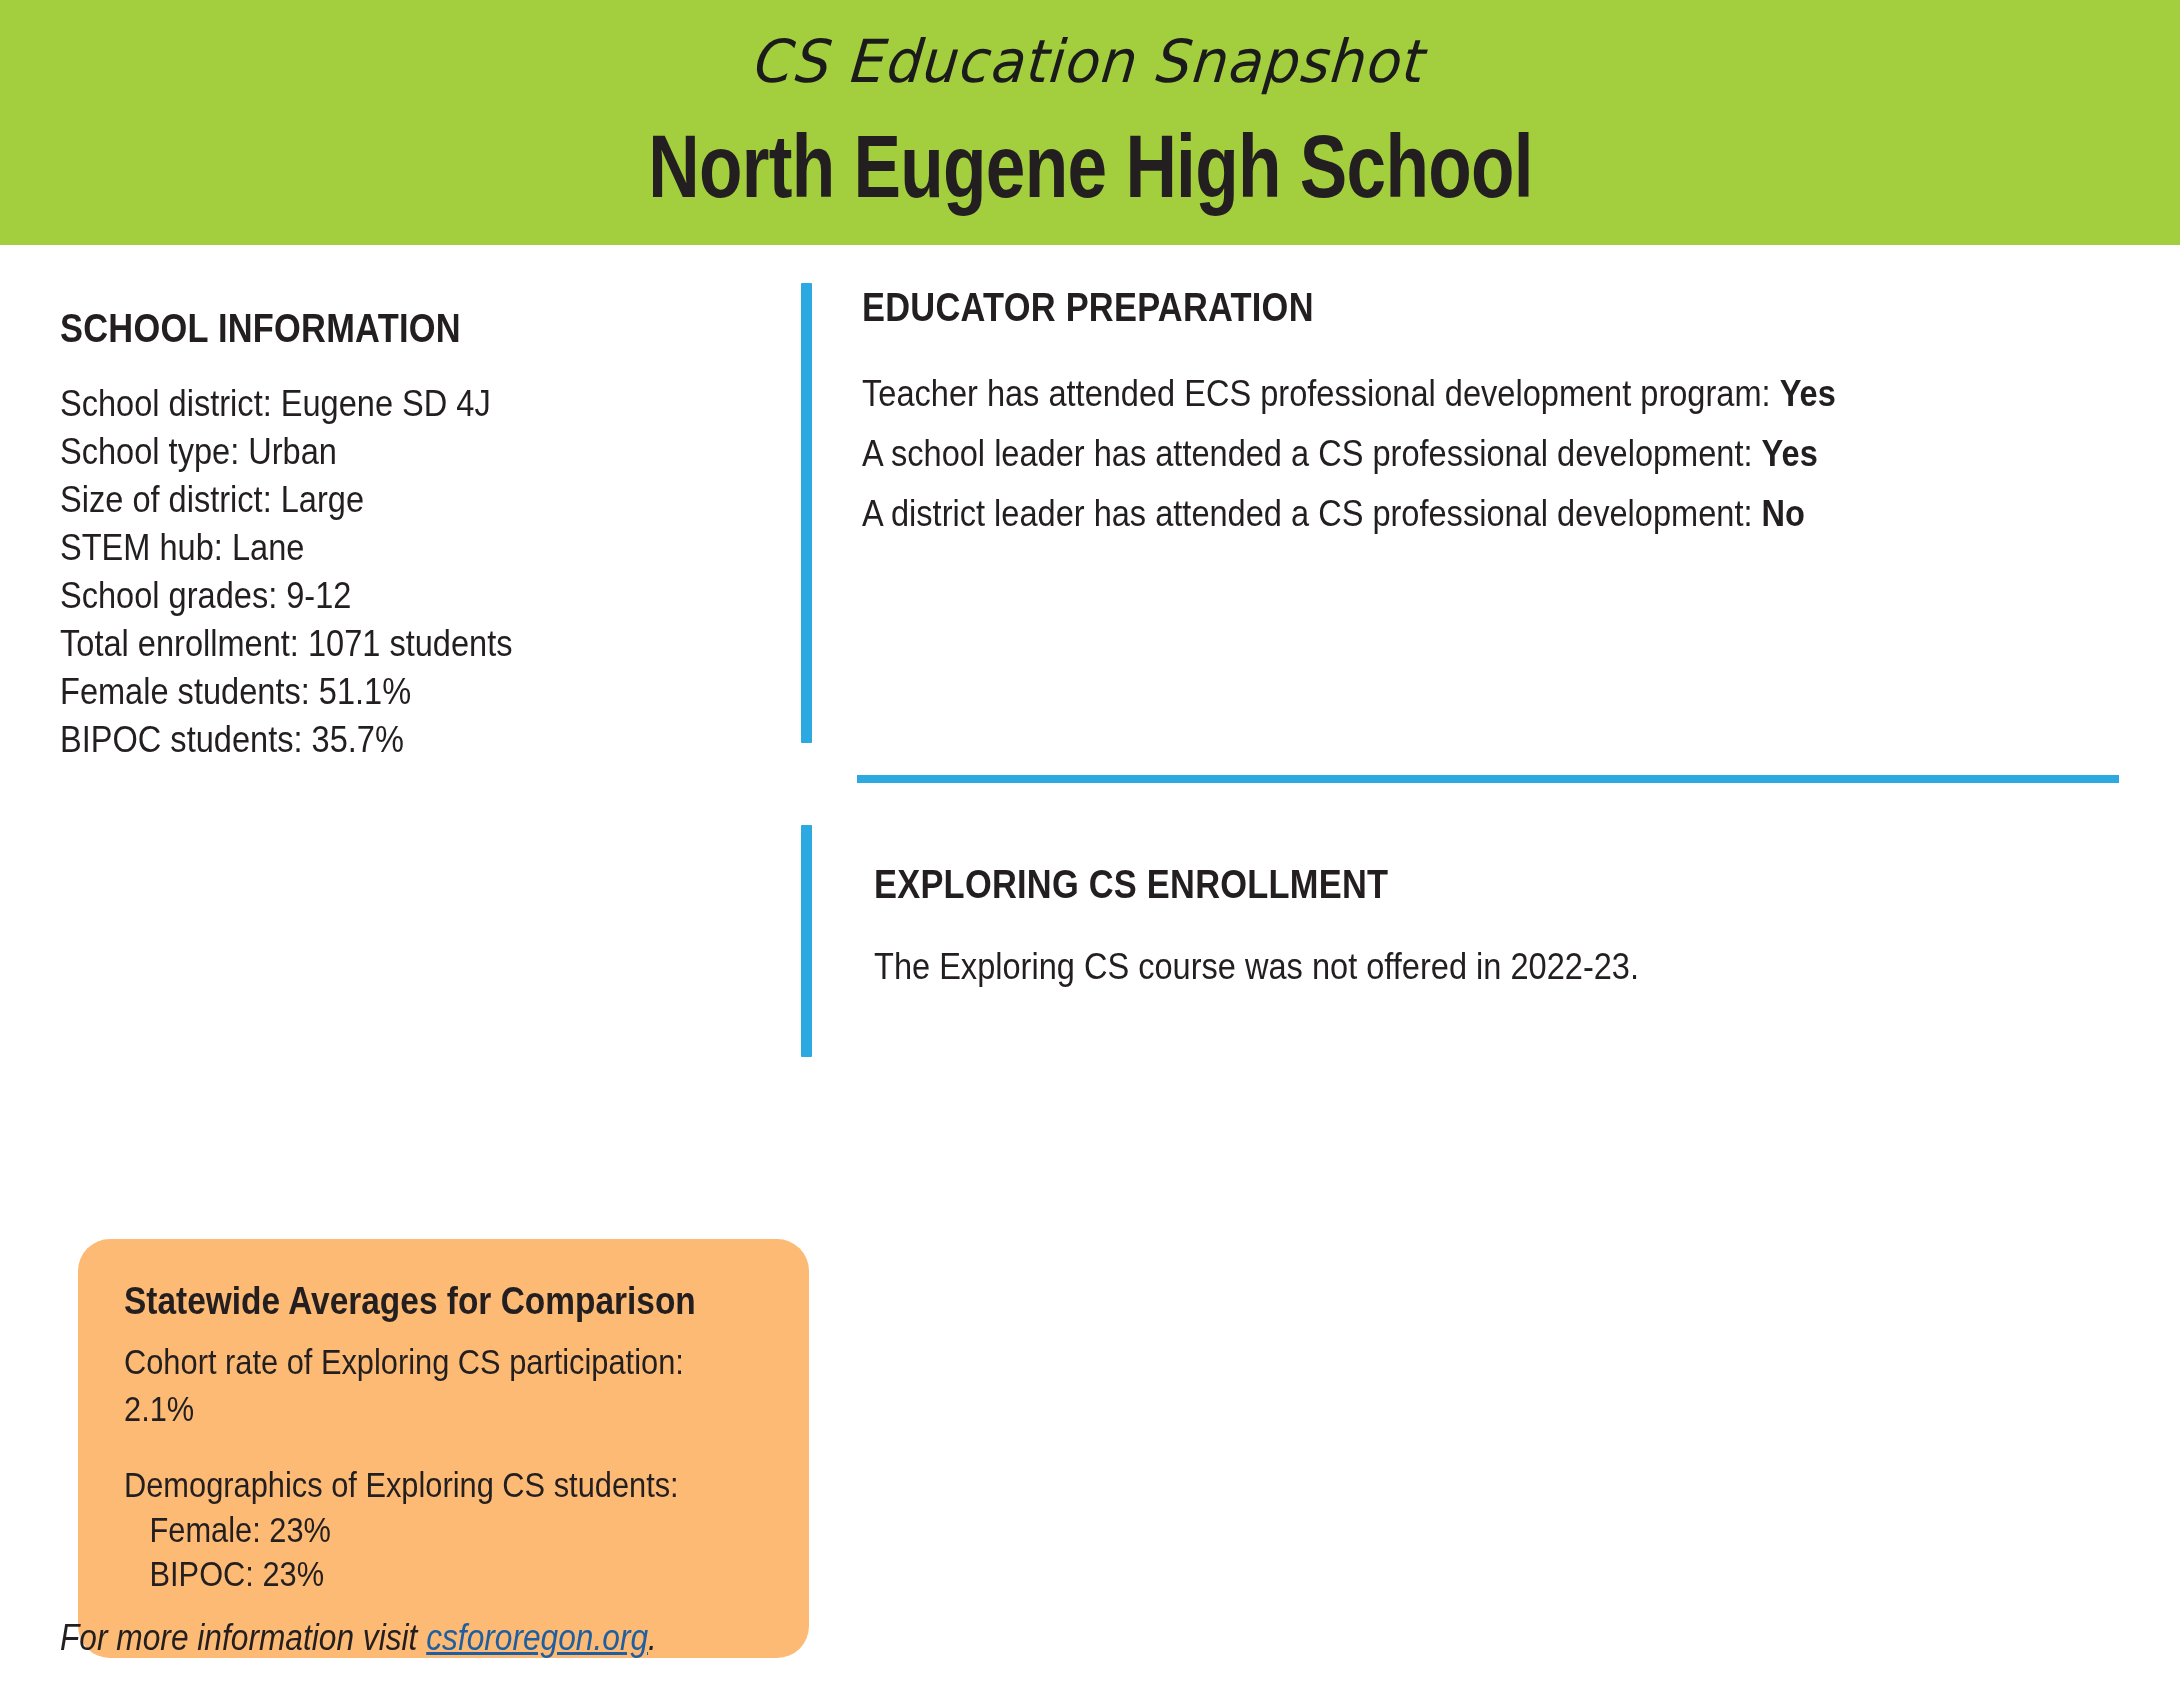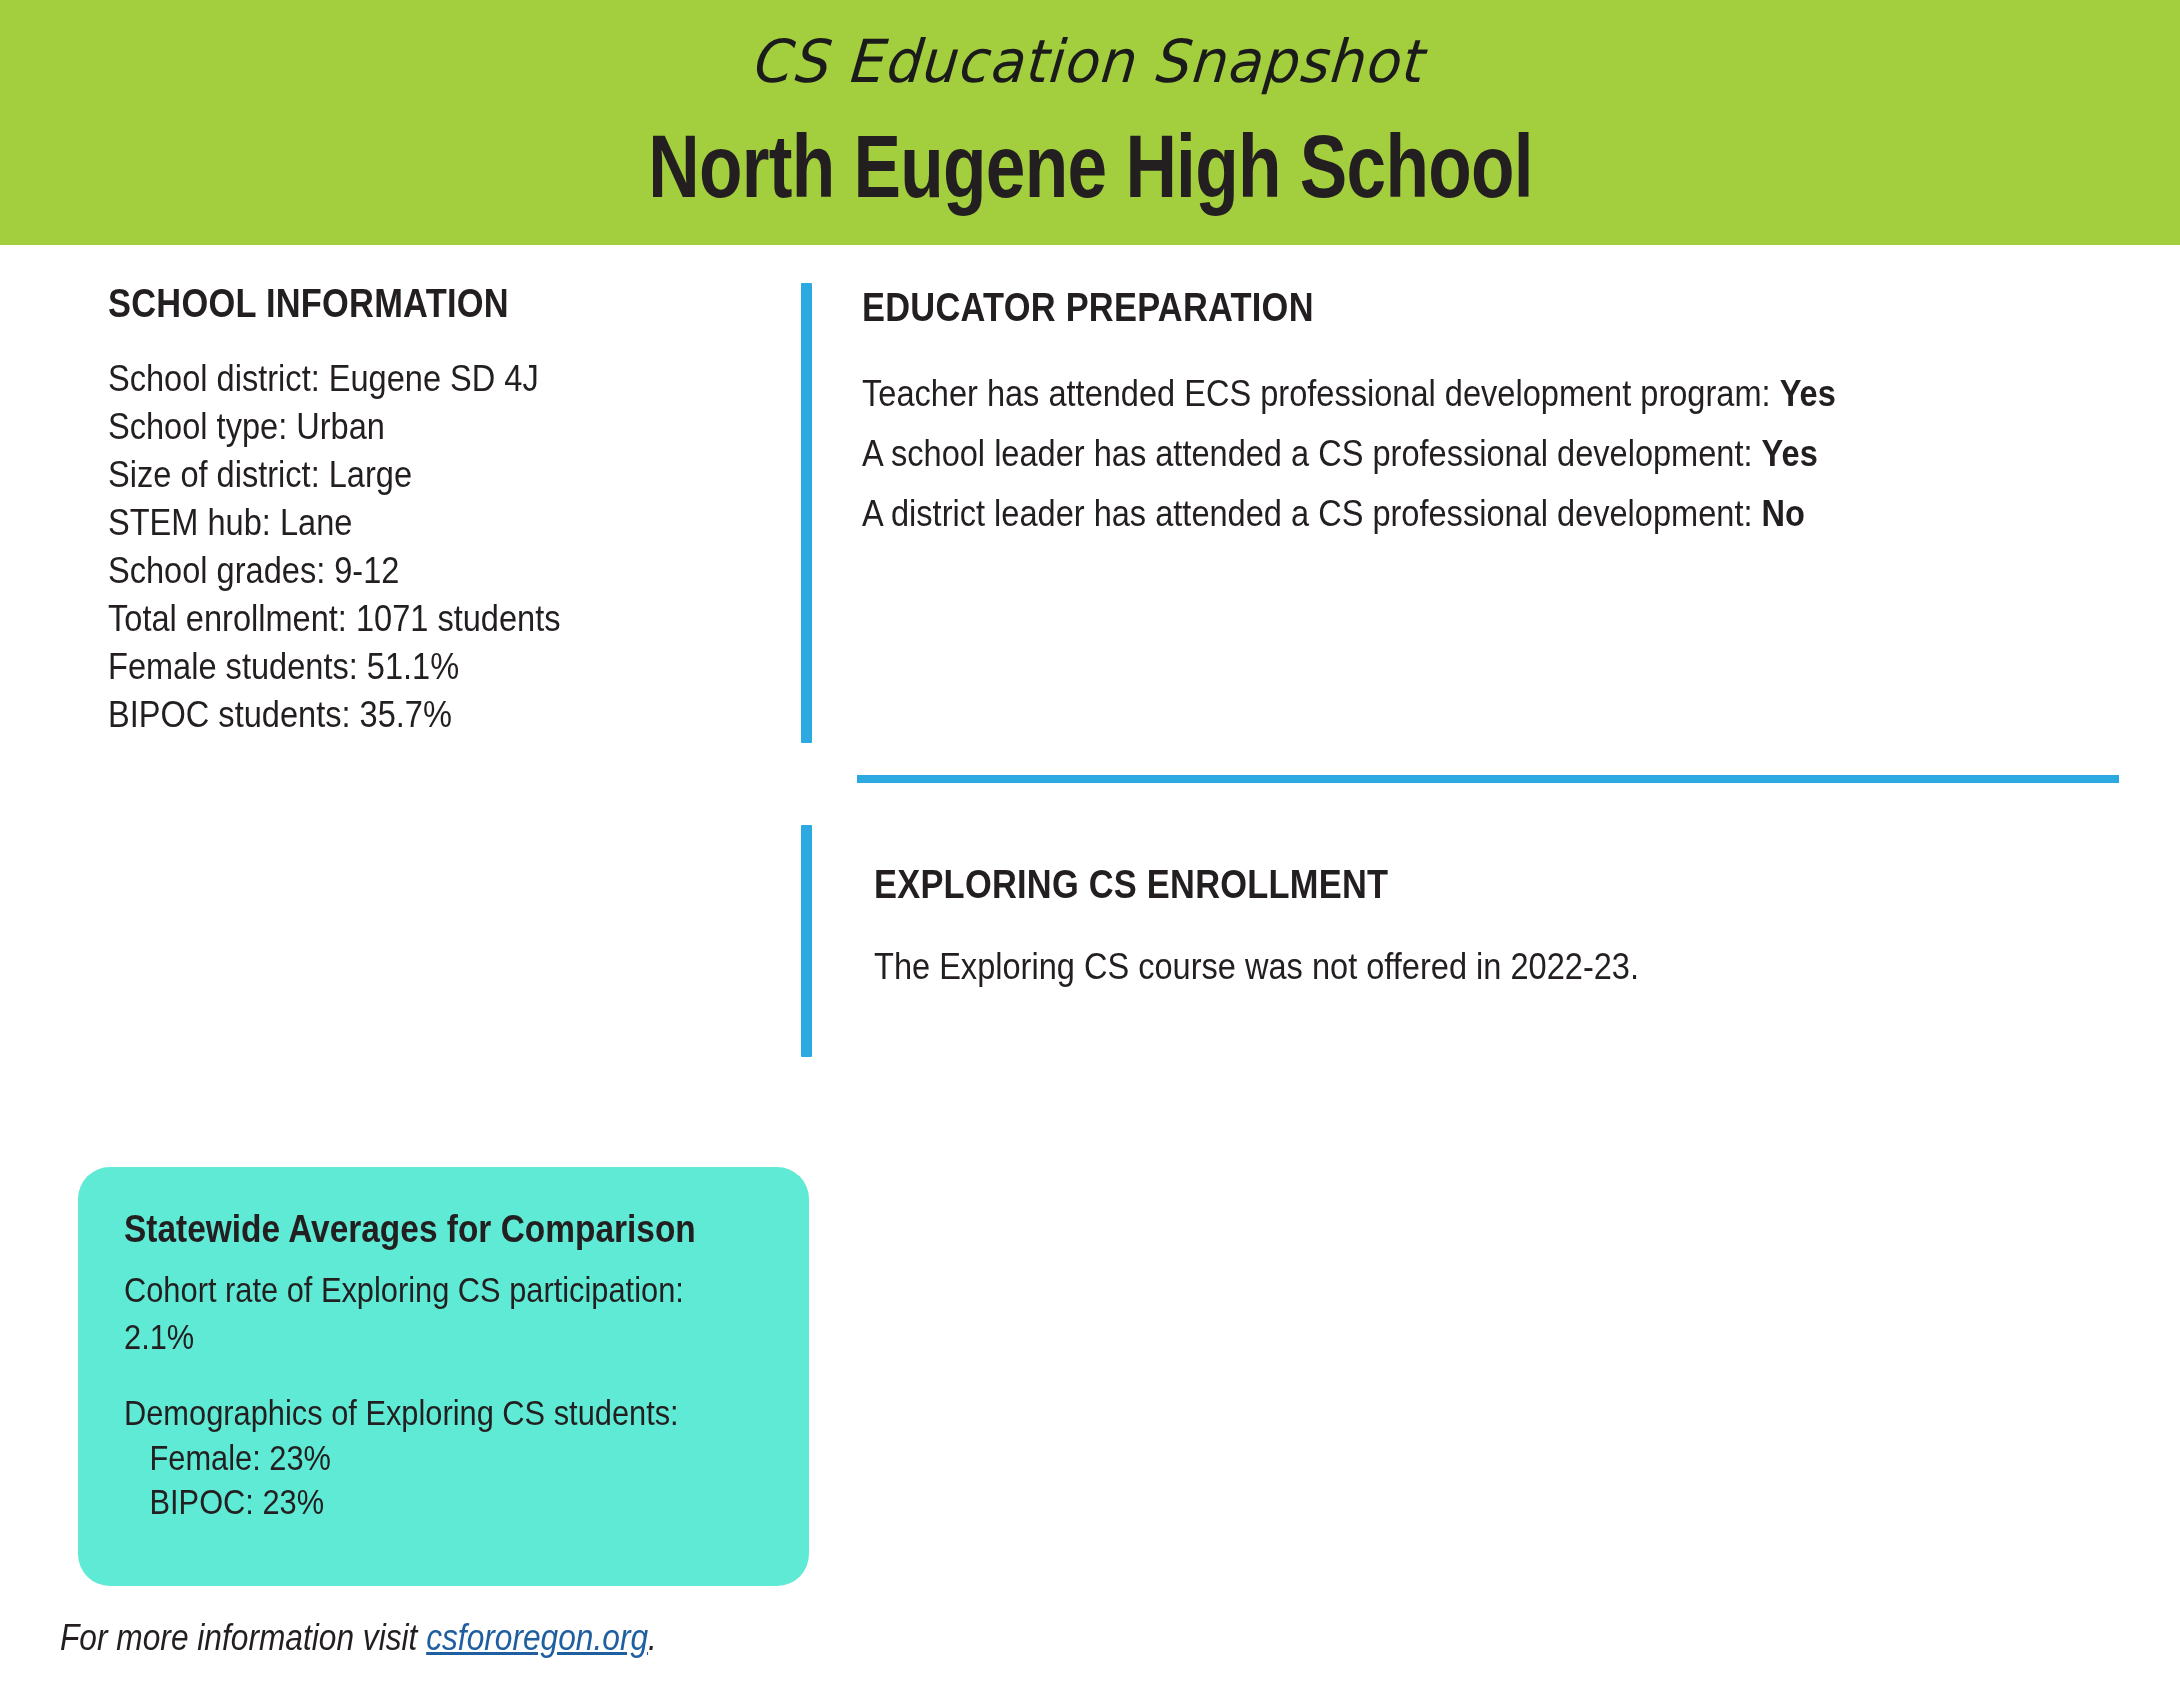--- a/index.html
+++ b/index.html
@@ -80,23 +80,22 @@
     white-space: nowrap;
     transform: scaleX(0.88);
     transform-origin: left center;
   }
   .body-line b { font-weight: 700; }
 
   
   #school-info {
     position: absolute;
     left: 60px;
-    top: 281px;
+    top: 306px;
     width: 698px;
-    margin-left: 48px;
   }
   #school-info .sec-heading { margin-bottom: 29px; }
   #school-info .body-line { line-height: 48px; }
 
   
   .vbar {
     position: absolute;
     width: 11px;
     background: #2ba9e0;
     border-radius: 0.9px;
@@ -130,24 +129,24 @@
     width: 1295px;
     margin-left: 12px;
   }
   #exploring-cs .sec-heading { margin-bottom: 36px; }
   #exploring-cs .body-line { line-height: 48px; }
 
   
   #statewide-card {
     position: absolute;
     left: 78px;
-    top: 1167px;
+    top: 1239px;
     width: 731px;
     height: 419px;
-    background: #5eead4;
+    background: #fdba74;
     border-radius: 32px;
     box-sizing: border-box;
     padding: 41px 46px 6px 46px;
   }
   #statewide-card .card-title {
     font-family: "Liberation Sans Narrow", "Liberation Sans", sans-serif;
     font-size: 38px;
     font-weight: 700;
     color: #231f20;
     white-space: nowrap;

